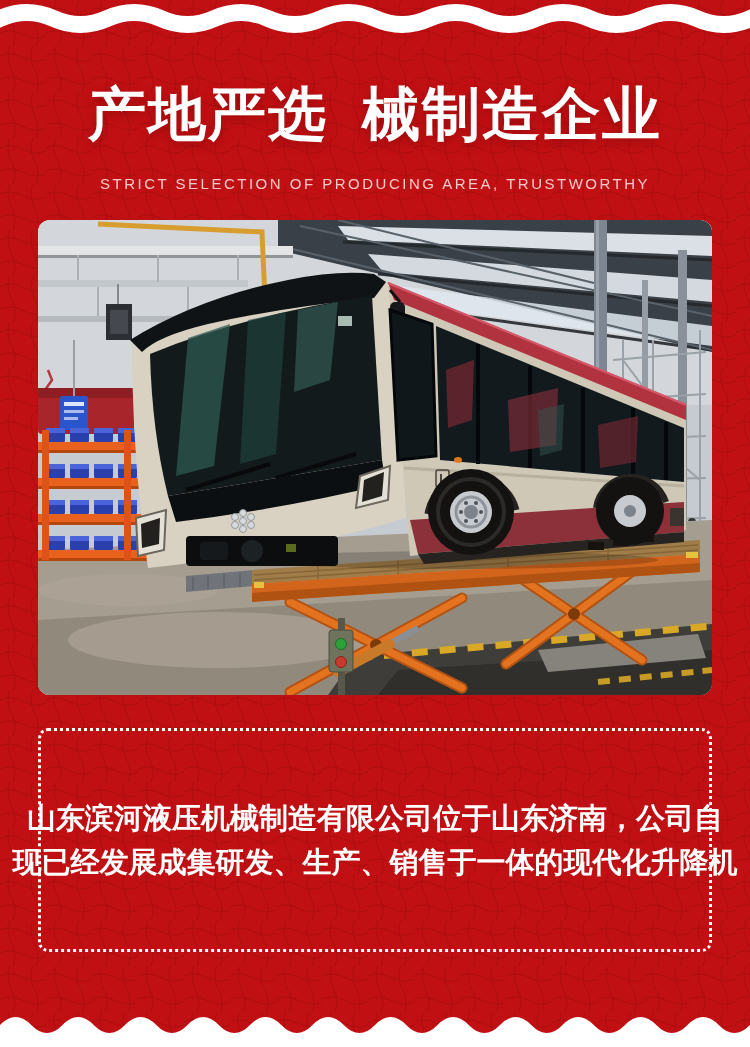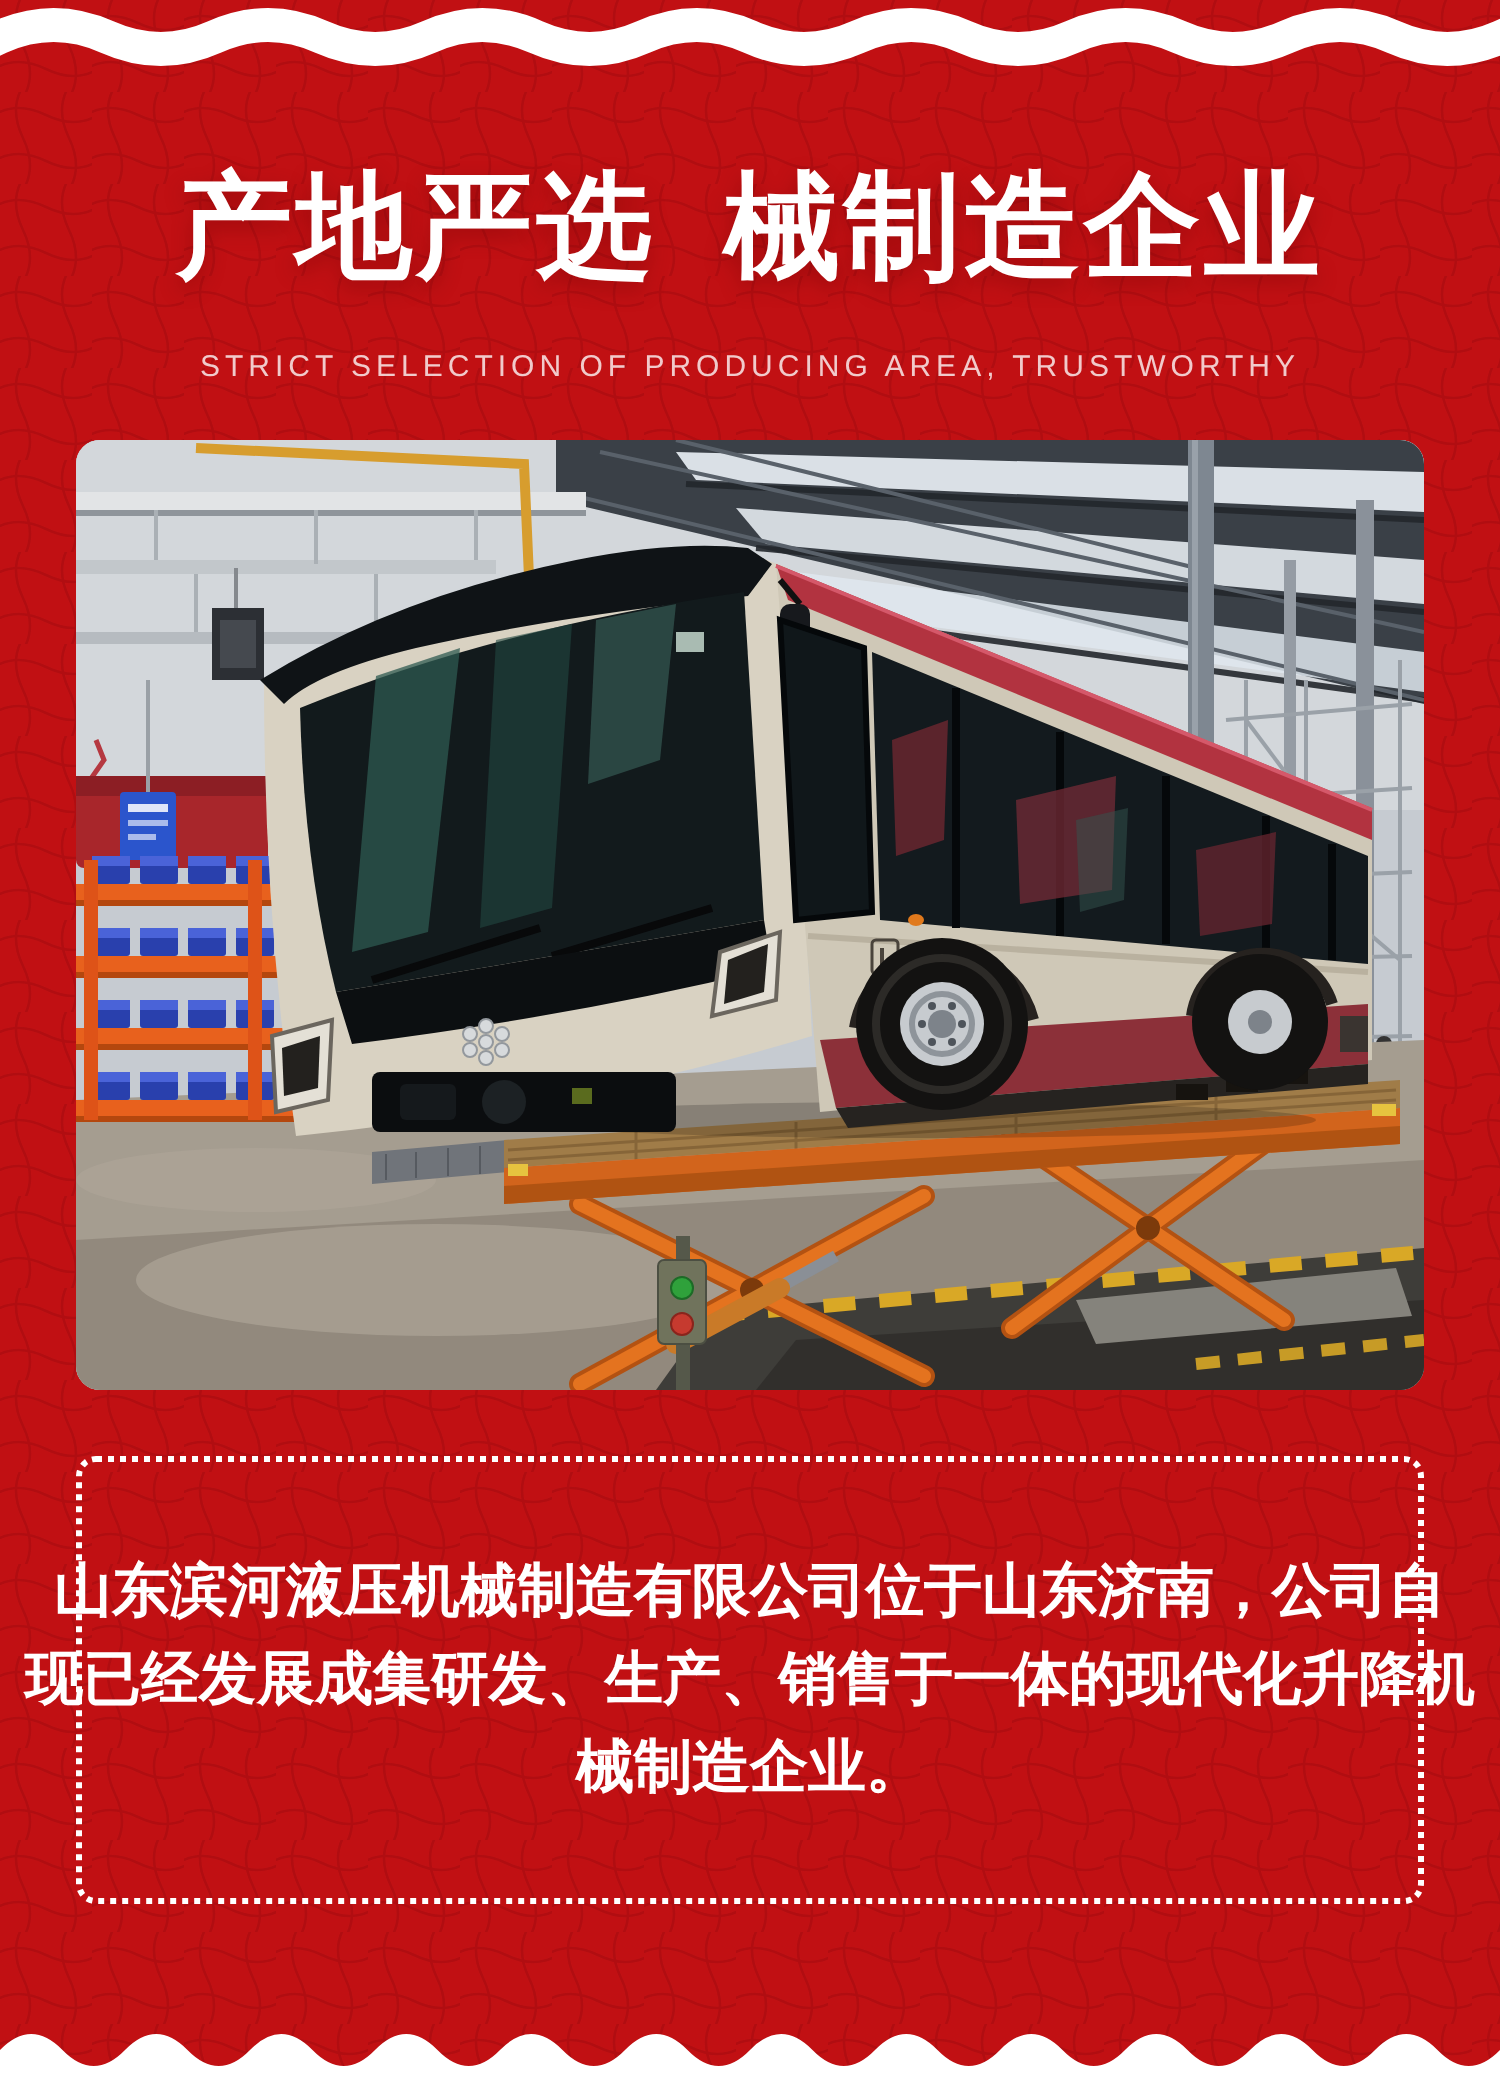--- a/index.html
+++ b/index.html
@@ -349,16 +349,15 @@
         <rect x="291" y="410" width="24" height="42" rx="3" fill="#70735c" stroke="#4c4f42"></rect>
         <circle cx="303" cy="424" r="5.5" fill="#2fa13b" stroke="#1c6b26"></circle>
         <circle cx="303" cy="442" r="5.5" fill="#c63a2f" stroke="#8a241c"></circle>
       </g>
     </svg>
   </div>
 
   <div class="intro">
     <div class="intro-line">山东滨河液压机械制造有限公司位于山东济南，公司自</div>
     <div class="intro-line">现已经发展成集研发、生产、销售于一体的现代化升降机</div>
-    <div class="intro-line">械制造企业。</div>
   </div>
 
 </div>
 
 </body></html>

